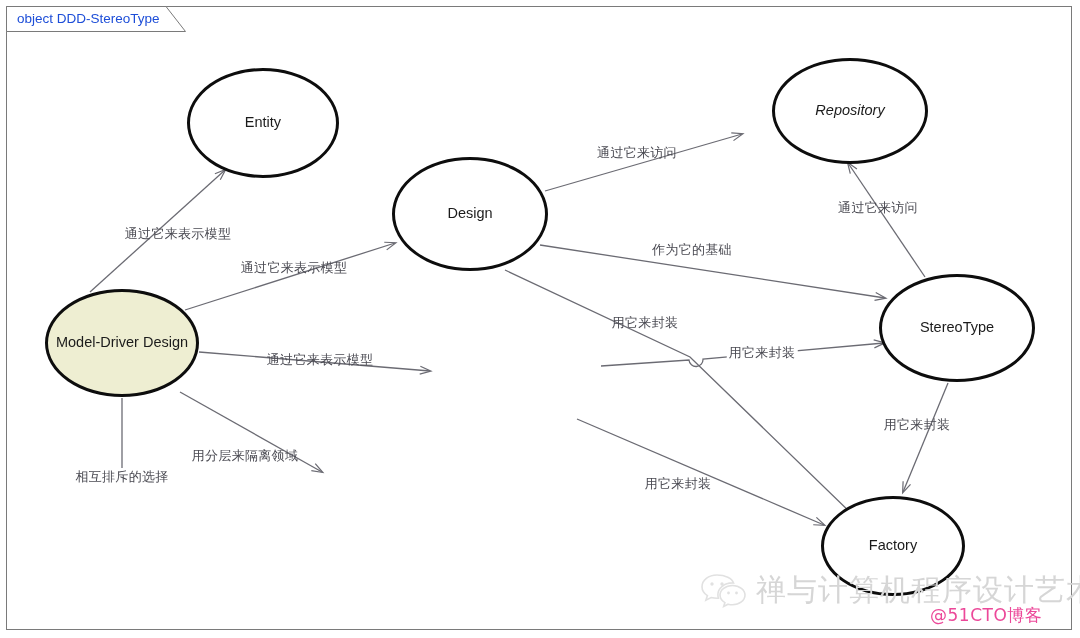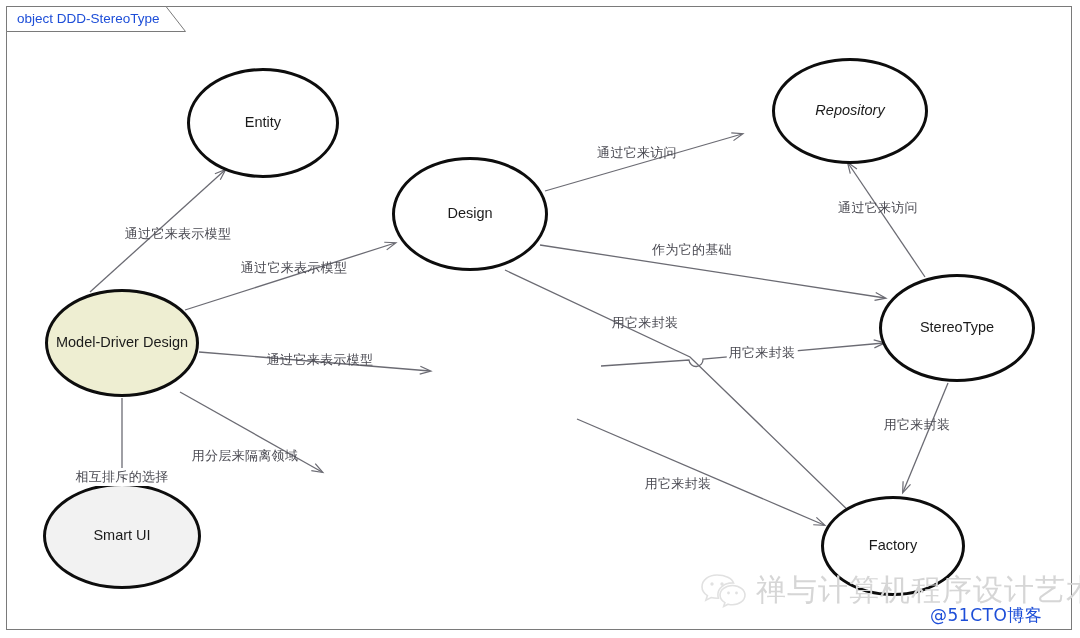--- a/index.html
+++ b/index.html
@@ -92,21 +92,21 @@
     color: #d6d6d6;
     font-family: "DejaVu Sans", "Liberation Sans", sans-serif;
     letter-spacing: 1px;
     white-space: nowrap;
   }
   .wm-sub {
     position: absolute;
     left: 930px;
     top: 604px;
     font-size: 17px;
-    color: #1d4ed8;
+    color: #ec4899;
     font-family: "DejaVu Sans", "Liberation Sans", sans-serif;
     white-space: nowrap;
     letter-spacing: 0.5px;
   }
   .wm-icon { opacity: 0.85; }
 </style>
 </head>
 <body>
 
 <div id="canvas">
@@ -168,23 +168,20 @@
   <div class="node" style="left:45px; top:289px; width:154px; height:108px; background:#eeeed2;">
     <span class="node-label">Model-Driver Design</span>
   </div>
 
 
   <div class="node" style="left:879px; top:274px; width:156px; height:108px; background:#ffffff;">
     <span class="node-label">StereoType</span>
   </div>
 
 
-  <div class="node" style="left:43px; top:483px; width:158px; height:106px; background:#f2f2f2;">
-    <span class="node-label">Smart UI</span>
-  </div>
 
   <div class="node" style="left:821px; top:496px; width:144px; height:100px; background:#ffffff;">
     <span class="node-label">Factory</span>
   </div>
 
   <div class="edge-label" style="left:178px; top:234px;">通过它来表示模型</div>
   <div class="edge-label" style="left:294px; top:268px;">通过它来表示模型</div>
   <div class="edge-label" style="left:320px; top:360px;">通过它来表示模型</div>
   <div class="edge-label" style="left:245px; top:412px;margin-top:44px;">用分层来隔离领域</div>
   <div class="edge-label" style="left:122px; top:441px; background:#ffffff; padding:0 3px;margin-top:36px;">相互排斥的选择</div>

